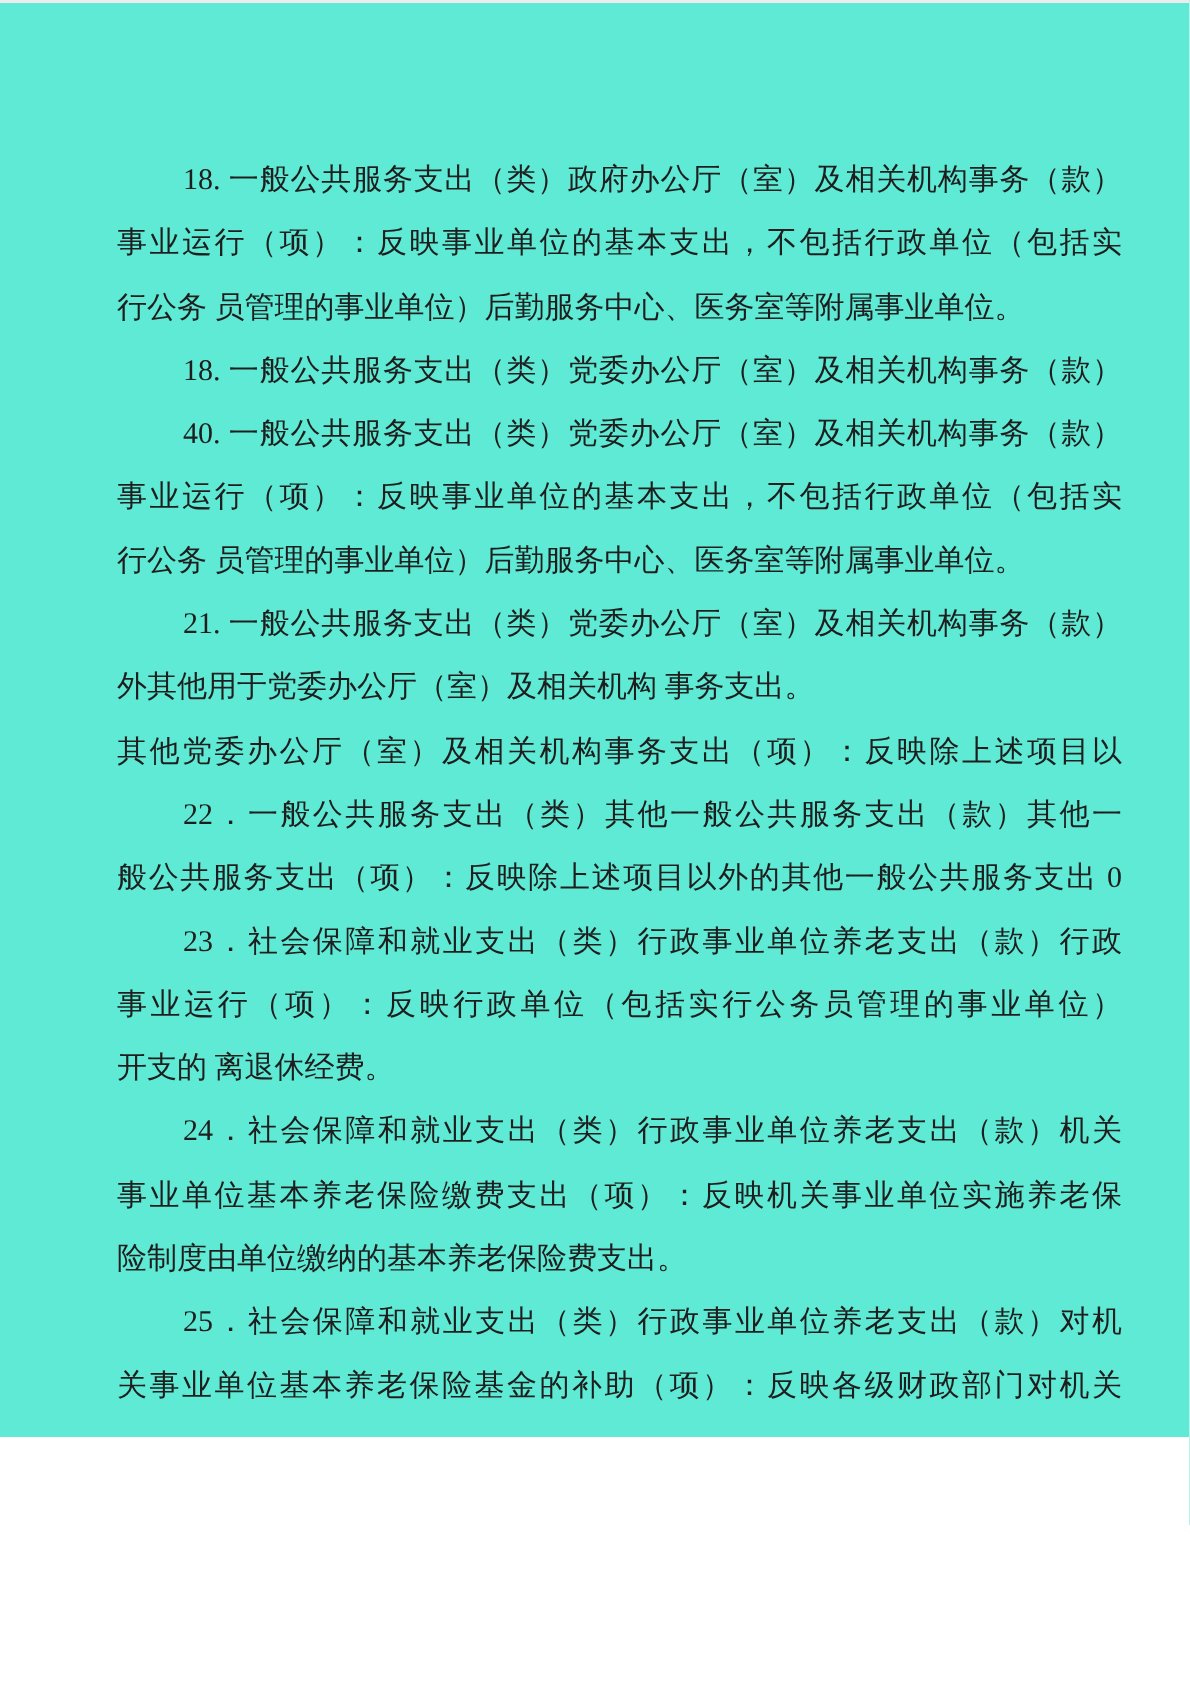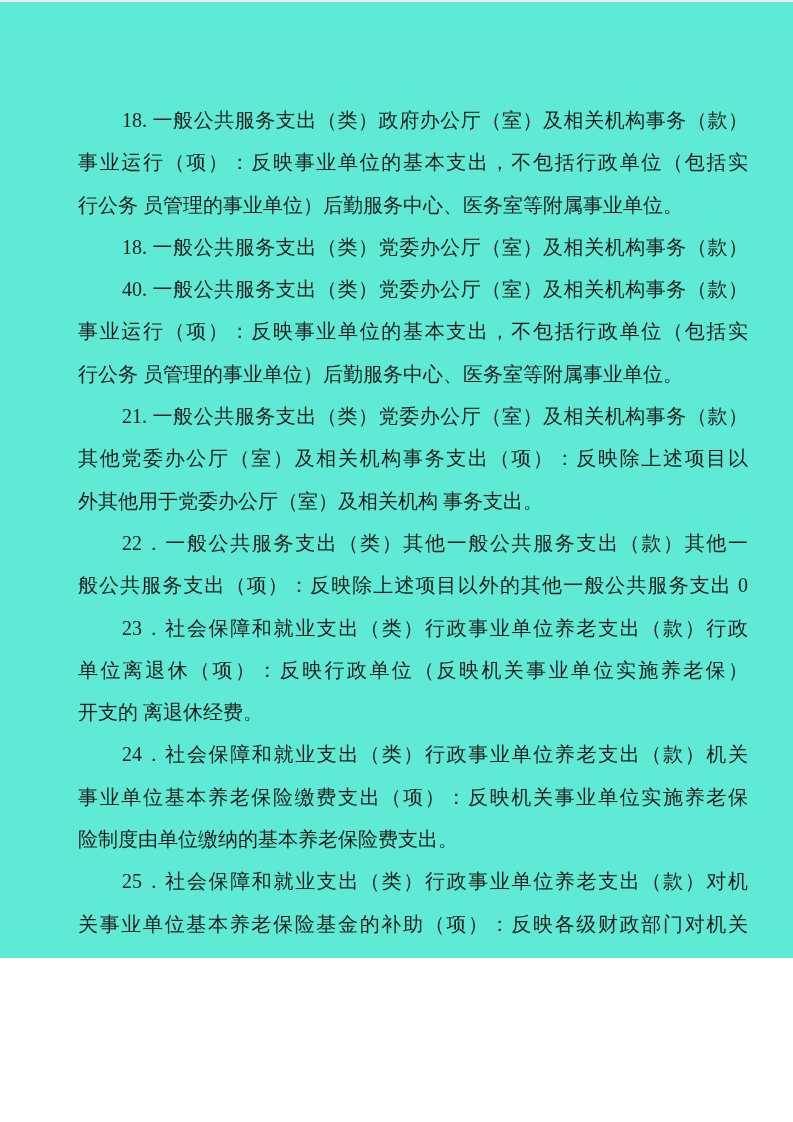--- a/index.html
+++ b/index.html
@@ -72,32 +72,32 @@
     </div>
 
     <div class="para">
       <div class="ln j ind">40. 一般公共服务支出（类）党委办公厅（室）及相关机构事务（款）</div>
       <div class="ln j">事业运行（项）：反映事业单位的基本支出，不包括行政单位（包括实</div>
       <div class="ln">行公务 员管理的事业单位）后勤服务中心、医务室等附属事业单位。</div>
     </div>
 
     <div class="para">
       <div class="ln j ind">21. 一般公共服务支出（类）党委办公厅（室）及相关机构事务（款）</div>
+      <div class="ln">外其他用于党委办公厅（室）及相关机构 事务支出。</div>
       <div class="ln j">其他党委办公厅（室）及相关机构事务支出（项）：反映除上述项目以</div>
-      <div class="ln">外其他用于党委办公厅（室）及相关机构 事务支出。</div>
     </div>
 
     <div class="para">
       <div class="ln j ind">22．一般公共服务支出（类）其他一般公共服务支出（款）其他一</div>
       <div class="ln j">般公共服务支出（项）：反映除上述项目以外的其他一般公共服务支出 0</div>
     </div>
 
     <div class="para">
       <div class="ln j ind">23．社会保障和就业支出（类）行政事业单位养老支出（款）行政</div>
-      <div class="ln j">单位离退休（项）：反映行政单位（反映机关事业单位实施养老保）</div>
+      <div class="ln j">事业运行（项）：反映行政单位（包括实行公务员管理的事业单位）</div>
       <div class="ln">开支的 离退休经费。</div>
     </div>
 
     <div class="para">
       <div class="ln j ind">24．社会保障和就业支出（类）行政事业单位养老支出（款）机关</div>
       <div class="ln j">事业单位基本养老保险缴费支出（项）：反映机关事业单位实施养老保</div>
       <div class="ln">险制度由单位缴纳的基本养老保险费支出。</div>
     </div>
 
     <div class="para">

